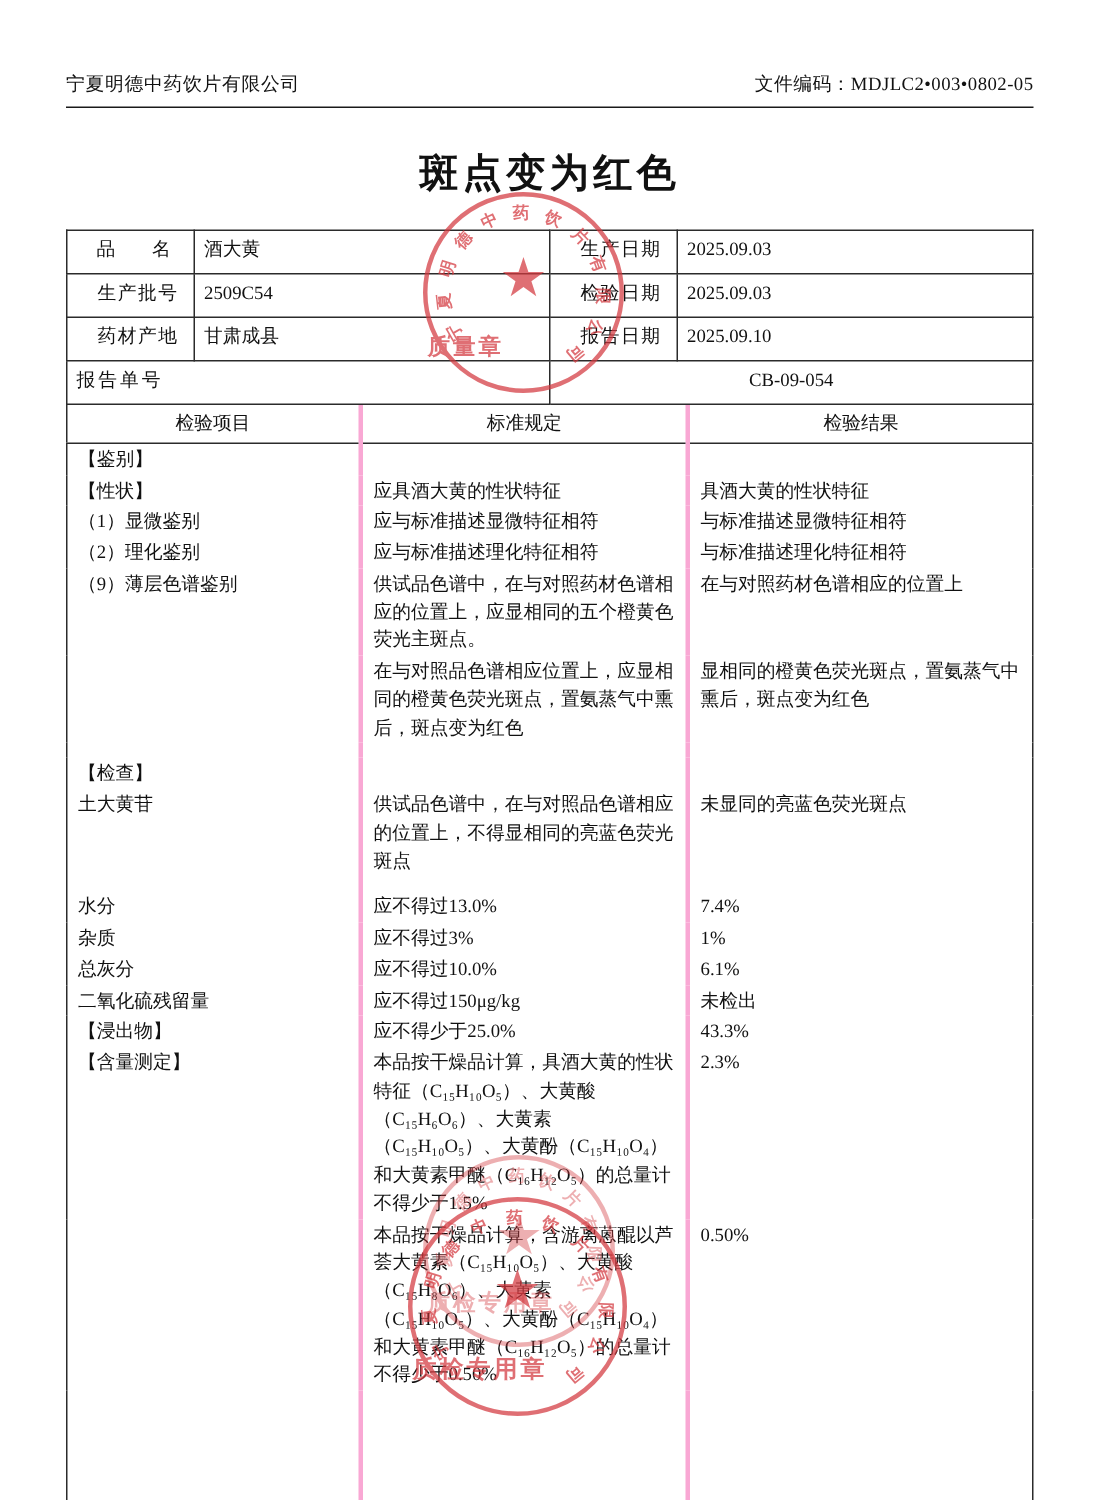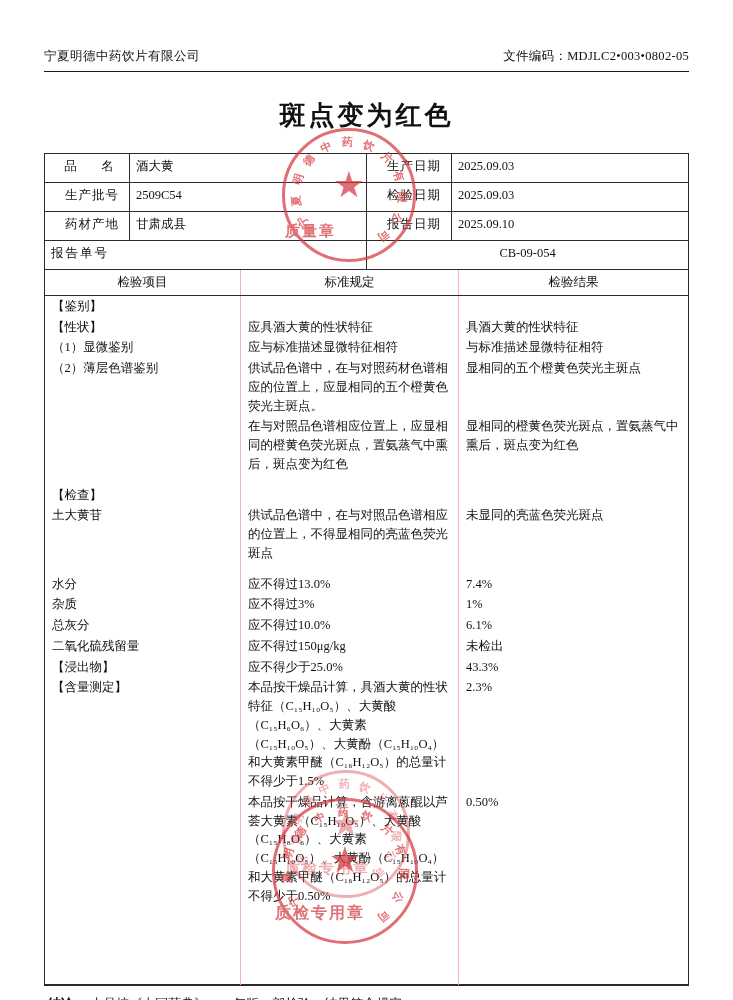--- a/index.html
+++ b/index.html
@@ -78,21 +78,21 @@
   
   table.body {
     width: 100%;
     border-collapse: collapse;
     font-size: 12.5px;
     table-layout: fixed;
     border: 1px solid #2b2b2b;
     border-top: none;
   }
   table.body td {
-    border-left: 1px solid #f9a8d4;
+    border-left: 3px solid #f9a8d4;
     padding: 1px 7px;
     vertical-align: top;
     line-height: 1.5;
   }
   table.body td:first-child { border-left: none; }
   table.body tr.hdr-row td {
     text-align: center;
     border-bottom: 1px solid #2b2b2b;
     padding: 3px 6px;
   }
@@ -231,23 +231,28 @@
       <td>【性状】</td>
       <td>应具酒大黄的性状特征</td>
       <td>具酒大黄的性状特征</td>
     </tr>
     <tr>
       <td>（1）显微鉴别</td>
       <td>应与标准描述显微特征相符</td>
       <td>与标准描述显微特征相符</td>
     </tr>
     <tr>
-      <td>（2）薄层色谱鉴别</td>
+      <td>（2）理化鉴别</td>
+      <td>应与标准描述理化特征相符</td>
+      <td>与标准描述理化特征相符</td>
+    </tr>
+    <tr>
+      <td>（9）薄层色谱鉴别</td>
       <td>供试品色谱中，在与对照药材色谱相应的位置上，应显相同的五个橙黄色荧光主斑点。</td>
-      <td>显相同的五个橙黄色荧光主斑点</td>
+      <td>在与对照药材色谱相应的位置上</td>
     </tr>
     <tr>
       <td></td>
       <td>在与对照品色谱相应位置上，应显相同的橙黄色荧光斑点，置氨蒸气中熏后，斑点变为红色</td>
       <td>显相同的橙黄色荧光斑点，置氨蒸气中熏后，斑点变为红色</td>
     </tr>
     <tr class="blank-line">
       <td></td>
           <td></td>
           <td></td>

